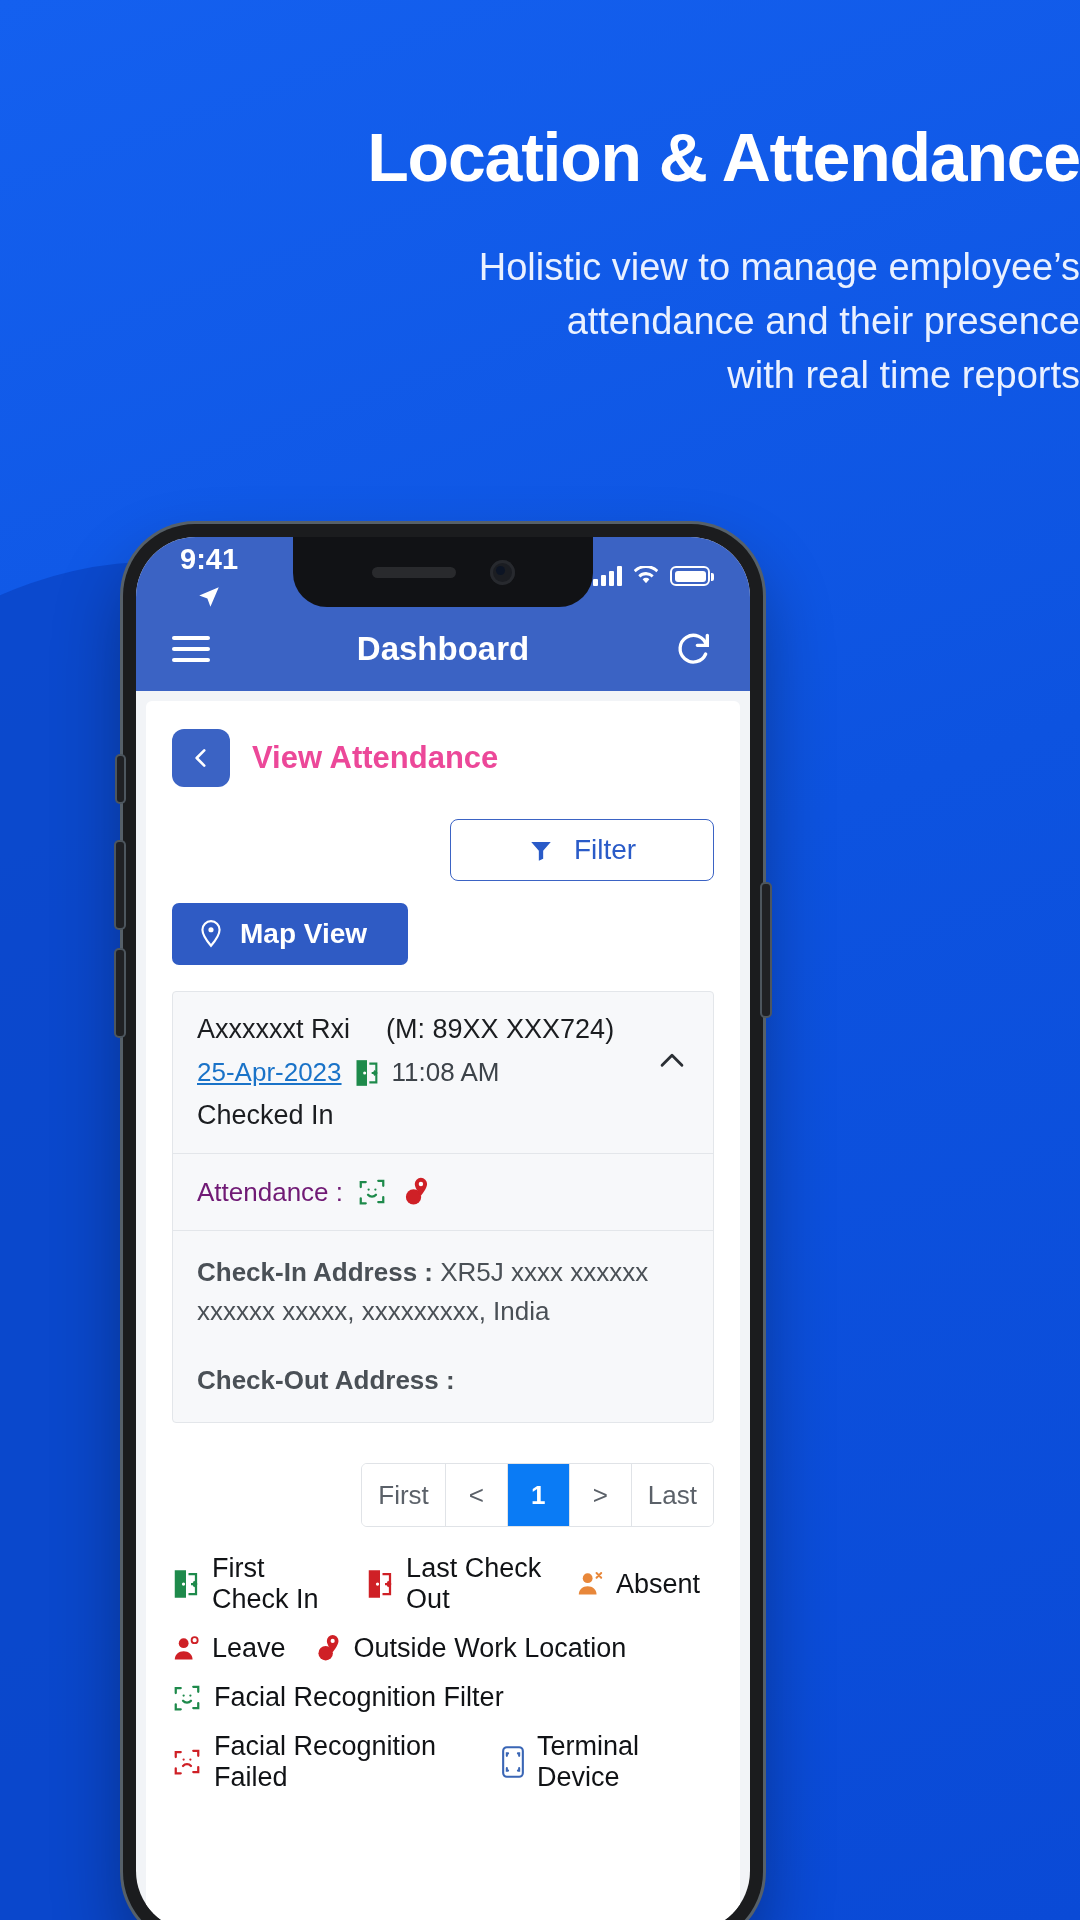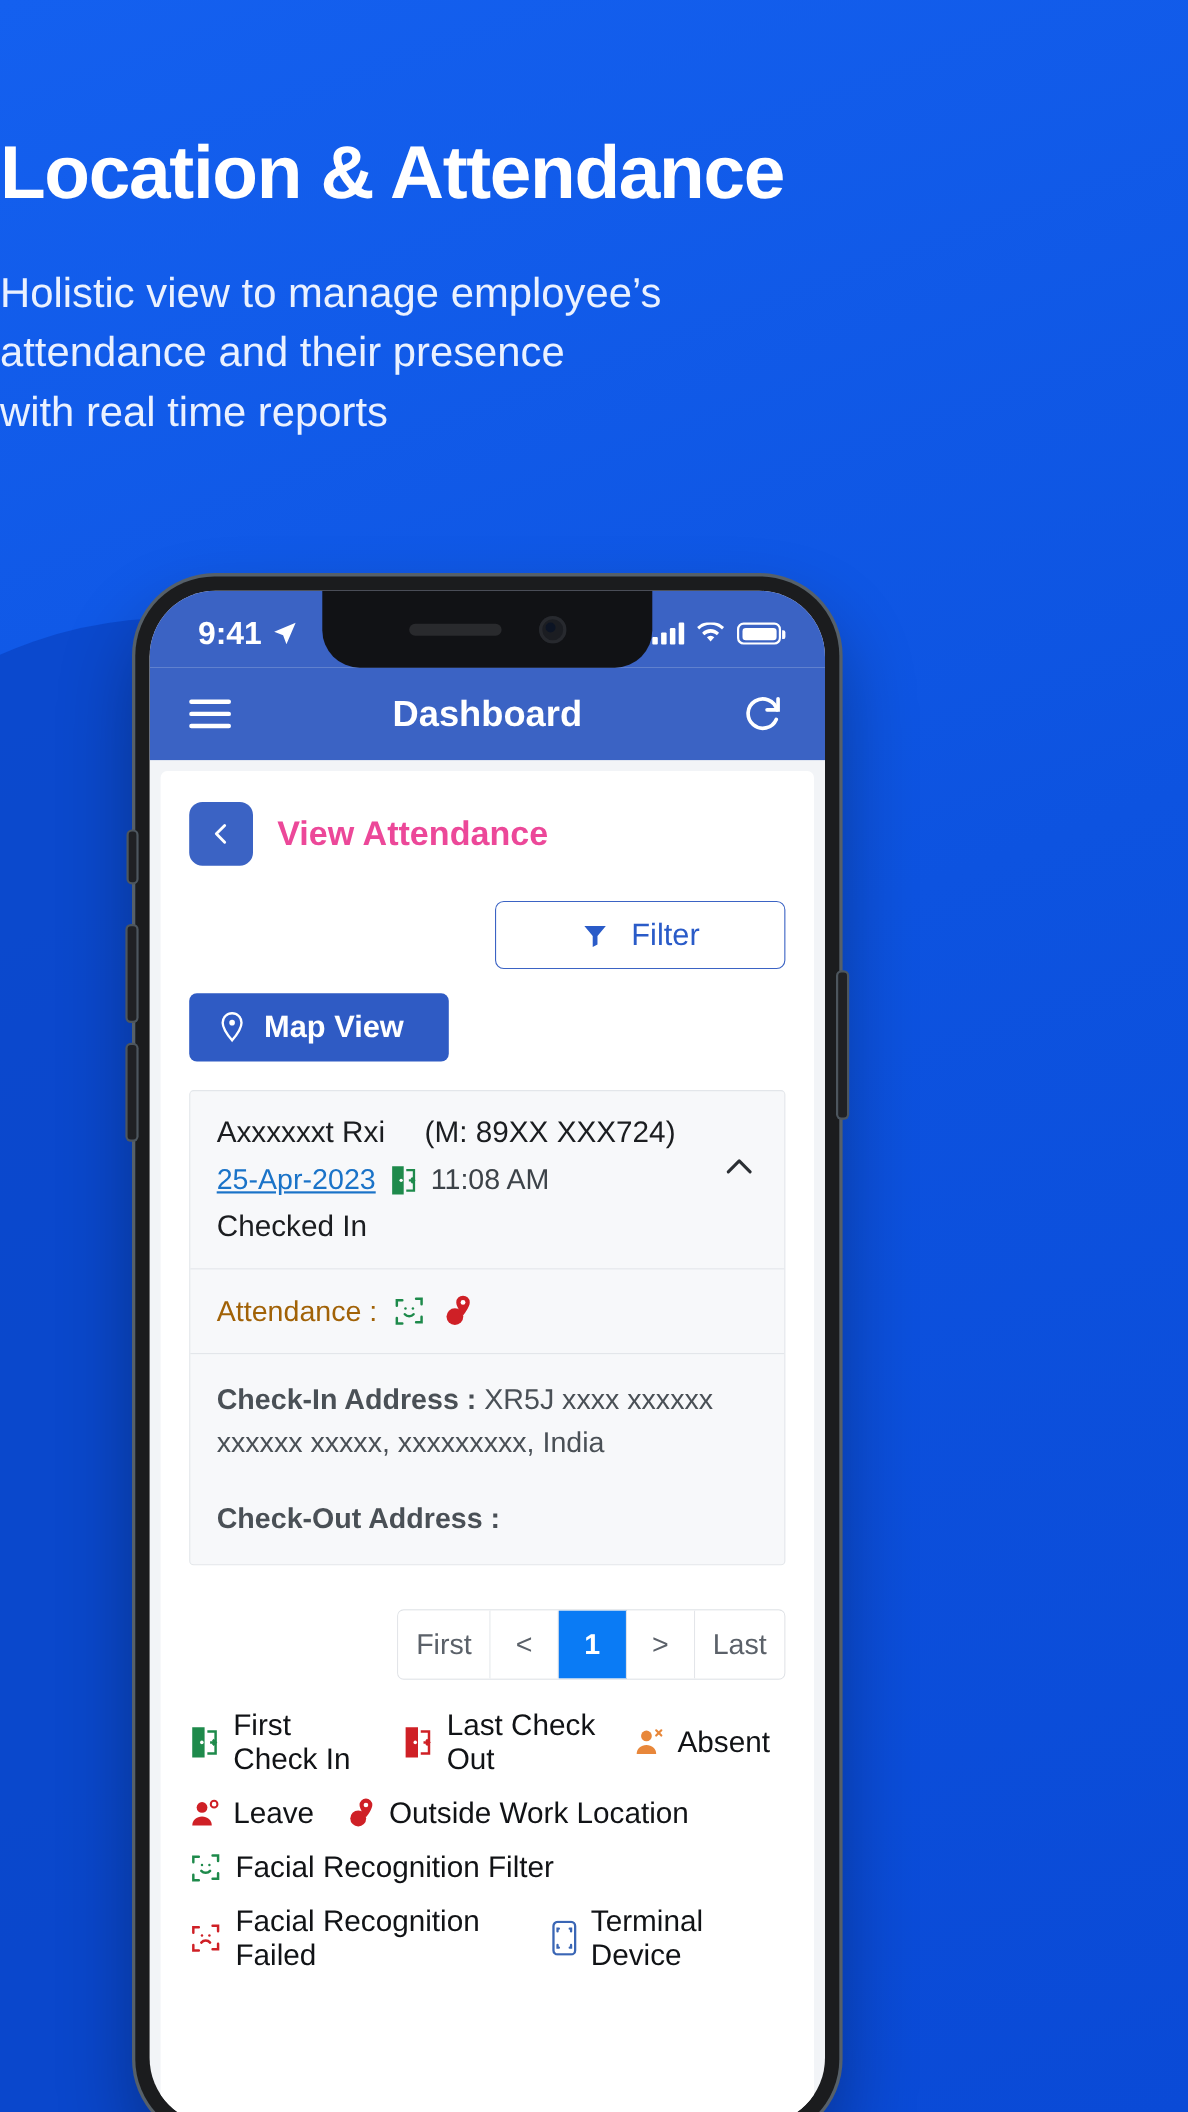--- a/index.html
+++ b/index.html
@@ -20,21 +20,21 @@
     position: absolute;
     left: -260px; top: 560px;
     width: 900px; height: 1400px;
     background: #0b46c9;
     border-radius: 50% 50% 0 0 / 38% 38% 0 0;
     transform: rotate(-6deg);
     opacity: .85;
   }
 
   
-  #hero { position: absolute; top: 0; left: 0; width: 1080px; text-align: left; }
+  #hero { position: absolute; top: 0; left: 0; width: 1080px; text-align: right; }
   #hero-title {
     margin-top: 122px;
     font-size: 68px;
     font-weight: bold;
     color: #ffffff;
     letter-spacing: -1.2px;
     line-height: 1.05;
   }
   #hero-sub {
     margin-top: 48px;
@@ -84,21 +84,21 @@
   #notch-camera::after { content:""; position:absolute; left:6px; top:6px; width:9px; height:9px; border-radius:50%; background:#0c1424; }
 
   
   #status-bar {
     position: relative; z-index: 5;
     height: 70px; background: #3b63c4;
     display: flex; align-items: center; justify-content: space-between;
     padding: 8px 40px 0 44px;
     color: #fff;
   }
-  #status-left { display: flex; align-items: center; gap: 8px; font-size: 29px; font-weight: 600; }
+  #status-left { display: flex; align-items: center; gap: 8px; font-size: 29px; font-weight: 600; flex-direction: column; }
   #status-right { display: flex; align-items: center; gap: 11px; }
   .bars { display: flex; align-items: flex-end; gap: 3px; height: 20px; }
   .bars i { display: block; width: 5px; background: #fff; border-radius: 1px; }
   .bars i:nth-child(1){height:7px}.bars i:nth-child(2){height:11px}
   .bars i:nth-child(3){height:15px}.bars i:nth-child(4){height:20px}
   #battery { width: 40px; height: 20px; border: 2.5px solid #fff; border-radius: 6px; position: relative; }
   #battery::after { content:""; position:absolute; right:-6px; top:5px; width:3px; height:8px; background:#fff; border-radius:0 2px 2px 0;}
   #battery i { position:absolute; inset:2.5px; background:#fff; border-radius:3px; }
 
   
@@ -150,21 +150,21 @@
   #record { margin-top: 26px; border: 1px solid #e3e6ea; background:#f7f8fa; border-radius:4px; }
   .rec-sec { padding: 22px 24px; border-bottom: 1px solid #e3e6ea; }
   .rec-sec:last-child { border-bottom: none; }
   #rec-top { display:flex; justify-content:space-between; align-items:flex-start; }
   #rec-name-line { font-size: 27px; color:#1b1d20; display:flex; gap: 36px; }
   #rec-date-line { margin-top: 12px; display:flex; align-items:center; gap: 12px; font-size:26px; color:#3d4349; }
   #rec-date { color:#1a73c8; text-decoration: underline; cursor:pointer; }
   #rec-status { margin-top: 12px; font-size:27px; color:#1b1d20; }
   #chevron-up { cursor:pointer; padding-top:30px; }
 
-  .det-label { font-size:26px; color:#a16207; }
+  .det-label { font-size:26px; color:#701a75; }
   #attendance-line { display:flex; align-items:center; gap: 14px; }
   #addr-block { line-height:1.5; }
   .addr-row { font-size:26px; color:#4a5056; }
   .addr-row b { font-weight: 700; }
 
   
   #pagination { display:flex; justify-content:flex-end; margin-top: 40px; }
   #pager { display:flex; border:1px solid #e0e3e7; border-radius:6px; overflow:hidden; }
   .pg {
     min-width: 62px; height: 62px; padding: 0 16px;

